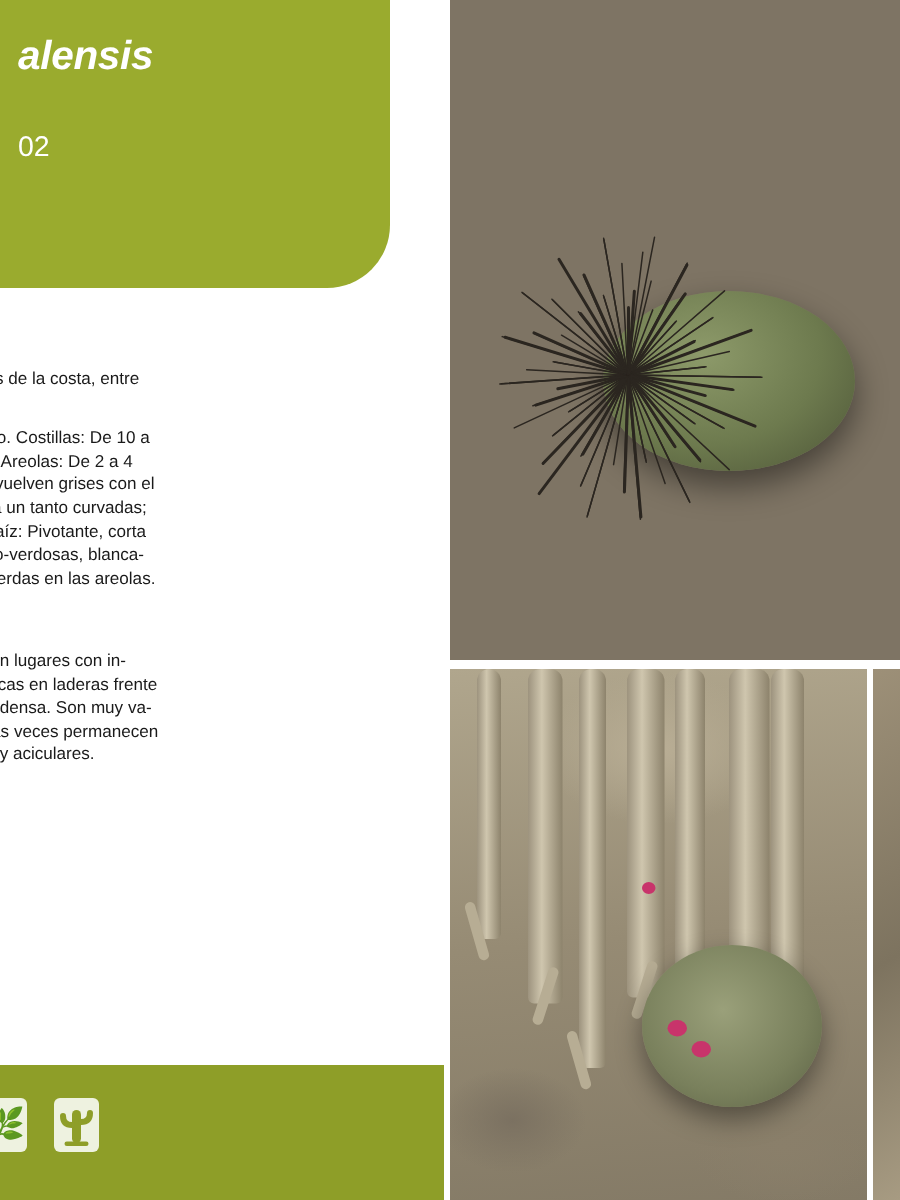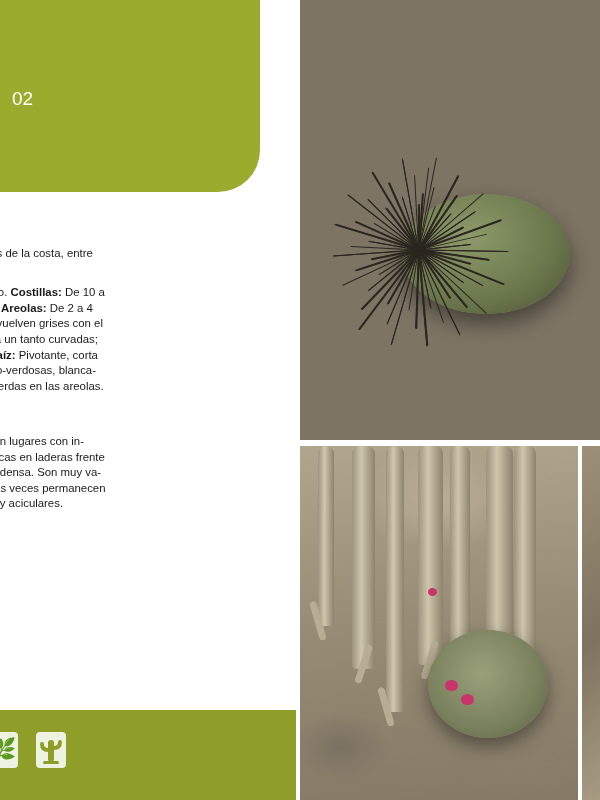--- a/index.html
+++ b/index.html
@@ -75,21 +75,21 @@
   .body-text p {
     margin: 0 0 14px 0;
     padding: 0;
   }
   .body-text .para-indent {
     
     margin-left: -118px;
     width: 414px;
   }
   .body-text b {
-    font-weight: bold;
+    font-weight: normal;
   }
 
   .gap-big { height: 10px; }
 
   
   .bottom-bar {
     position: absolute;
     left: 0;
     bottom: 0;
     width: 296px;
@@ -216,20 +216,21 @@
   }
 </style>
 </head>
 <body>
 
 <div class="page">
 
   <div class="left-col">
 
     <div class="title-panel">
+      <div class="sp-name">alensis</div>
       <div class="sp-author">02</div>
     </div>
 
     <div class="body-text">
       <p class="para-indent">a enano.</p>
       <div class="gap-big"></div>
       <p class="para-indent">lmente en las cercanías de la costa, entre</p>
       <div class="gap-big"></div>
       <p class="para-indent">a diámetro, gris verdoso. <b>Costillas:</b> De 10 a<br>s tubérculos con quilla. <b>Areolas:</b> De 2 a 4<br>gras o marrón, que se vuelven grises con el<br>4 cm. de largo, rectas a un tanto curvadas;<br>argo, más delgadas. <b>Raíz:</b> Pivotante, corta<br>o; color variable, blanco-verdosas, blanca-<br>floral con lanosidad y cerdas en las areolas.<br>de color negro opaco.</p>
       <div class="gap-big"></div>

